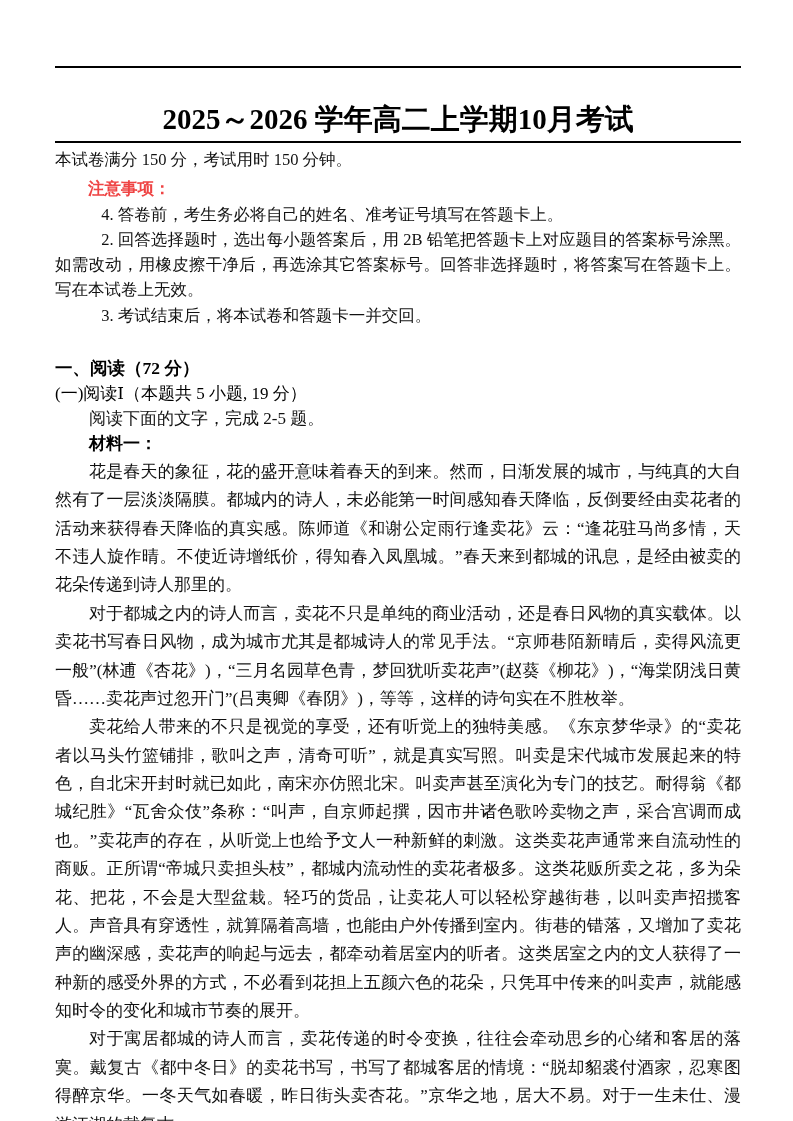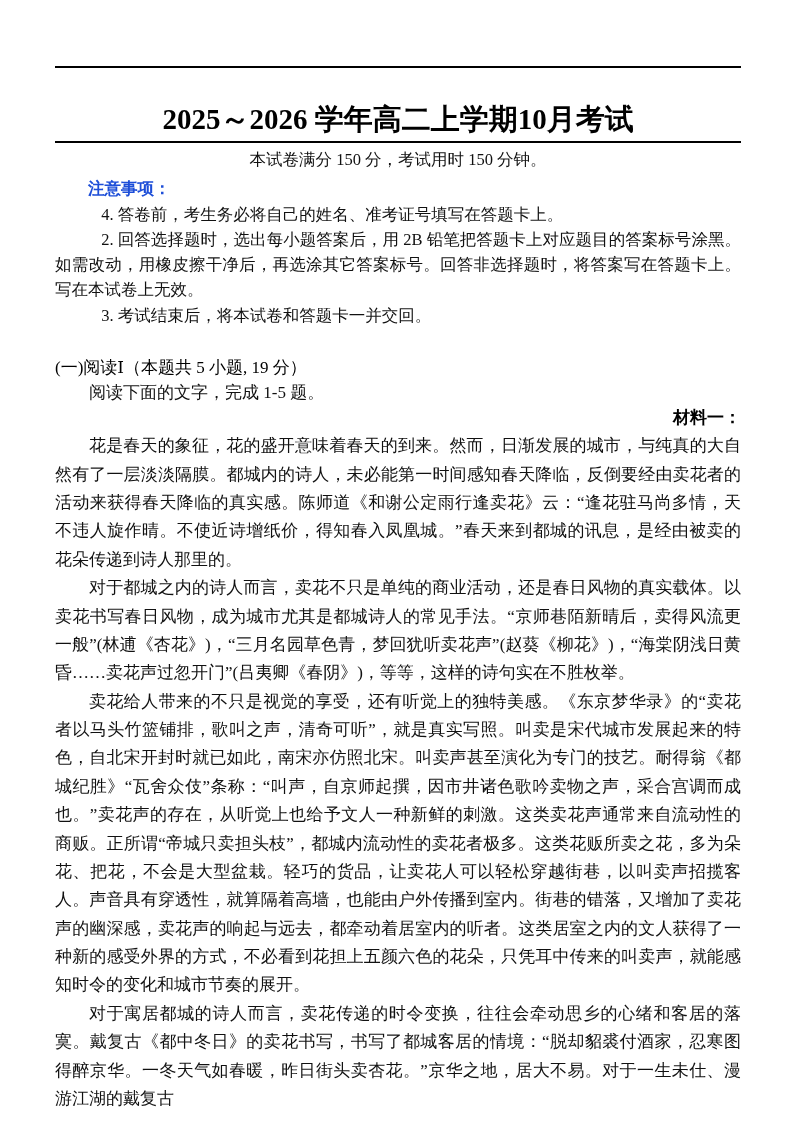--- a/index.html
+++ b/index.html
@@ -32,31 +32,31 @@
     text-align: center;
     font-size: 40px;
     font-weight: bold;
     line-height: 1.15;
     letter-spacing: 4px;
     margin: 0 0 14px 0;
     color: #000000;
   }
   .mid-rule { margin: 0 0 4px 0; }
   .exam-info {
-    text-align: center;
+    text-align: left;
     font-size: 16.5px;
     margin: 6px 0 6px 0;
   }
   .notice-heading {
     font-size: 16.5px;
     font-weight: bold;
     text-indent: 2em;
     margin: 2px 0;
     line-height: 1.45;
-    color: #1d4ed8;
+    color: #ef4444;
   }
   .notice-item {
     font-size: 16.5px;
     text-indent: 2.8em;
     margin: 1px 0;
     line-height: 1.5;
     text-align: justify;
     text-justify: inter-ideograph;
   }
   .gap-block { height: 28px; }
@@ -80,21 +80,20 @@
     margin: 0 0 2px 0;
     line-height: 1.35;
   }
   .material-label {
     font-size: 17px;
     font-weight: bold;
     text-indent: 2em;
     margin: 0 0 2px 0;
     line-height: 1.35;
     color: #000000;
-    text-align: right;
   }
   .body-para {
     font-size: 17px;
     line-height: 1.67;
     text-indent: 2em;
     text-align: justify;
     text-justify: inter-ideograph;
     margin: 0;
   }
 </style>
@@ -111,22 +110,23 @@
 
   <p class="exam-info">本试卷满分 150 分，考试用时 150 分钟。</p>
 
   <p class="notice-heading">注意事项：</p>
   <p class="notice-item">4. 答卷前，考生务必将自己的姓名、准考证号填写在答题卡上。</p>
   <p class="notice-item">2. 回答选择题时，选出每小题答案后，用 2B 铅笔把答题卡上对应题目的答案标号涂黑。如需改动，用橡皮擦干净后，再选涂其它答案标号。回答非选择题时，将答案写在答题卡上。写在本试卷上无效。</p>
   <p class="notice-item">3. 考试结束后，将本试卷和答题卡一并交回。</p>
 
   <div class="gap-block"></div>
 
+  <p class="section-heading">一、阅读（72 分）</p>
   <p class="subsection-heading">(一)阅读Ⅰ（本题共 5 小题, 19 分）</p>
-  <p class="instruction">阅读下面的文字，完成 1-5 题。</p>
+  <p class="instruction">阅读下面的文字，完成 2-5 题。</p>
   <p class="material-label">材料一：</p>
 
   <p class="body-para">花是春天的象征，花的盛开意味着春天的到来。然而，日渐发展的城市，与纯真的大自然有了一层淡淡隔膜。都城内的诗人，未必能第一时间感知春天降临，反倒要经由卖花者的活动来获得春天降临的真实感。陈师道《和谢公定雨行逢卖花》云：“逢花驻马尚多情，天不违人旋作晴。不使近诗增纸价，得知春入凤凰城。”春天来到都城的讯息，是经由被卖的花朵传递到诗人那里的。</p>
   <p class="body-para">对于都城之内的诗人而言，卖花不只是单纯的商业活动，还是春日风物的真实载体。以卖花书写春日风物，成为城市尤其是都城诗人的常见手法。“京师巷陌新晴后，卖得风流更一般”(林逋《杏花》)，“三月名园草色青，梦回犹听卖花声”(赵葵《柳花》)，“海棠阴浅日黄昏……卖花声过忽开门”(吕夷卿《春阴》)，等等，这样的诗句实在不胜枚举。</p>
   <p class="body-para">卖花给人带来的不只是视觉的享受，还有听觉上的独特美感。《东京梦华录》的“卖花者以马头竹篮铺排，歌叫之声，清奇可听”，就是真实写照。叫卖是宋代城市发展起来的特色，自北宋开封时就已如此，南宋亦仿照北宋。叫卖声甚至演化为专门的技艺。耐得翁《都城纪胜》“瓦舍众伎”条称：“叫声，自京师起撰，因市井诸色歌吟卖物之声，采合宫调而成也。”卖花声的存在，从听觉上也给予文人一种新鲜的刺激。这类卖花声通常来自流动性的商贩。正所谓“帝城只卖担头枝”，都城内流动性的卖花者极多。这类花贩所卖之花，多为朵花、把花，不会是大型盆栽。轻巧的货品，让卖花人可以轻松穿越街巷，以叫卖声招揽客人。声音具有穿透性，就算隔着高墙，也能由户外传播到室内。街巷的错落，又增加了卖花声的幽深感，卖花声的响起与远去，都牵动着居室内的听者。这类居室之内的文人获得了一种新的感受外界的方式，不必看到花担上五颜六色的花朵，只凭耳中传来的叫卖声，就能感知时令的变化和城市节奏的展开。</p>
   <p class="body-para">对于寓居都城的诗人而言，卖花传递的时令变换，往往会牵动思乡的心绪和客居的落寞。戴复古《都中冬日》的卖花书写，书写了都城客居的情境：“脱却貂裘付酒家，忍寒图得醉京华。一冬天气如春暖，昨日街头卖杏花。”京华之地，居大不易。对于一生未仕、漫游江湖的戴复古</p>
 
 </div>
 
 </body></html>

